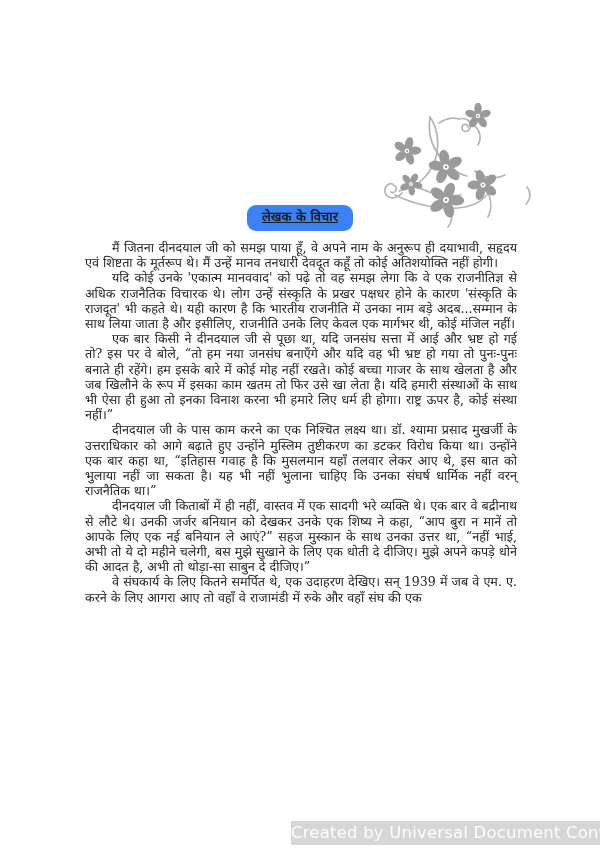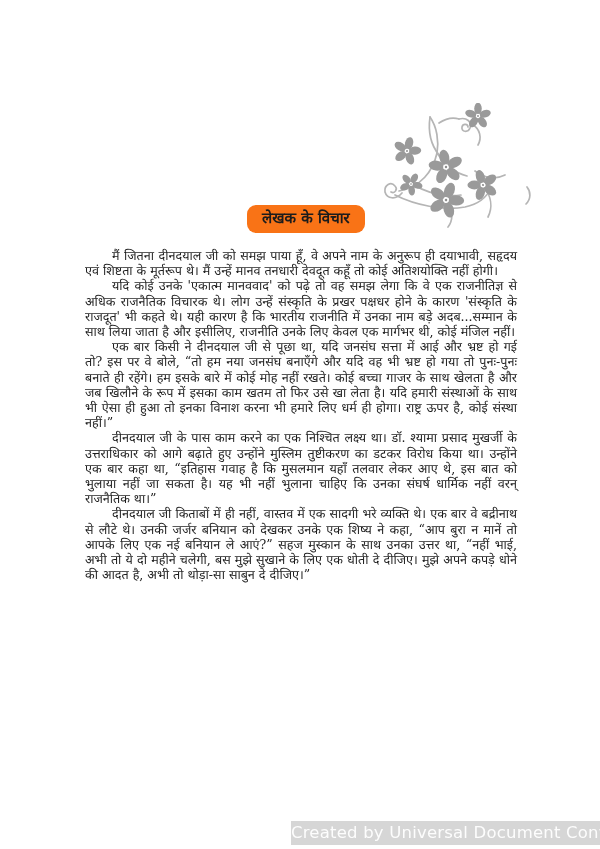--- a/index.html
+++ b/index.html
@@ -16,39 +16,39 @@
     position: absolute;
     left: 383px;
     top: 103px;
     width: 168px;
     height: 134px;
   }
   .title-badge {
     position: absolute;
     left: 247px;
     top: 205px;
-    background: #f97316;
+    background: #3b82f6;
     border-radius: 9px;
     padding: 4px 15px 6px 15px;
-    font-size: 15px;
+    font-size: 13px;
     font-weight: bold;
     color: #1c1c1c;
     white-space: nowrap;
     line-height: 1.2;
+    text-decoration: underline;
   }
   .body-text {
     position: absolute;
     left: 85px;
     top: 240px;
     width: 432px;
     color: #1e1e1e;
     font-size: 12.6px;
     line-height: 15.2px;
     text-align: justify;
-    margin-top: 8px;
   }
   .body-text p {
     text-indent: 27px;
     margin: 0;
   }
   .watermark {
     position: absolute;
     left: 291px;
     top: 821px;
     width: 309px;
@@ -104,17 +104,18 @@
   </svg>
 
   <div class="title-badge">लेखक के विचार</div>
 
   <div class="body-text">
     <p>मैं जितना दीनदयाल जी को समझ पाया हूँ, वे अपने नाम के अनुरूप ही दयाभावी, सहृदय एवं शिष्टता के मूर्तरूप थे। मैं उन्हें मानव तनधारी देवदूत कहूँ तो कोई अतिशयोक्ति नहीं होगी।</p>
     <p>यदि कोई उनके 'एकात्म मानववाद' को पढ़े तो वह समझ लेगा कि वे एक राजनीतिज्ञ से अधिक राजनैतिक विचारक थे। लोग उन्हें संस्कृति के प्रखर पक्षधर होने के कारण 'संस्कृति के राजदूत' भी कहते थे। यही कारण है कि भारतीय राजनीति में उनका नाम बड़े अदब...सम्मान के साथ लिया जाता है और इसीलिए, राजनीति उनके लिए केवल एक मार्गभर थी, कोई मंजिल नहीं।</p>
     <p>एक बार किसी ने दीनदयाल जी से पूछा था, यदि जनसंघ सत्ता में आई और भ्रष्ट हो गई तो? इस पर वे बोले, “तो हम नया जनसंघ बनाएँगे और यदि वह भी भ्रष्ट हो गया तो पुनः-पुनः बनाते ही रहेंगे। हम इसके बारे में कोई मोह नहीं रखते। कोई बच्चा गाजर के साथ खेलता है और जब खिलौने के रूप में इसका काम खतम तो फिर उसे खा लेता है। यदि हमारी संस्थाओं के साथ भी ऐसा ही हुआ तो इनका विनाश करना भी हमारे लिए धर्म ही होगा। राष्ट्र ऊपर है, कोई संस्था नहीं।”</p>
     <p>दीनदयाल जी के पास काम करने का एक निश्चित लक्ष्य था। डॉ. श्यामा प्रसाद मुखर्जी के उत्तराधिकार को आगे बढ़ाते हुए उन्होंने मुस्लिम तुष्टीकरण का डटकर विरोध किया था। उन्होंने एक बार कहा था, “इतिहास गवाह है कि मुसलमान यहाँ तलवार लेकर आए थे, इस बात को भुलाया नहीं जा सकता है। यह भी नहीं भुलाना चाहिए कि उनका संघर्ष धार्मिक नहीं वरन् राजनैतिक था।”</p>
     <p>दीनदयाल जी किताबों में ही नहीं, वास्तव में एक सादगी भरे व्यक्ति थे। एक बार वे बद्रीनाथ से लौटे थे। उनकी जर्जर बनियान को देखकर उनके एक शिष्य ने कहा, “आप बुरा न मानें तो आपके लिए एक नई बनियान ले आएं?” सहज मुस्कान के साथ उनका उत्तर था, “नहीं भाई, अभी तो ये दो महीने चलेगी, बस मुझे सुखाने के लिए एक धोती दे दीजिए। मुझे अपने कपड़े धोने की आदत है, अभी तो थोड़ा-सा साबुन दे दीजिए।”</p>
+    <p>वे संघकार्य के लिए कितने समर्पित थे, एक उदाहरण देखिए। सन् 1939 में जब वे एम. ए. करने के लिए आगरा आए तो वहाँ वे राजामंडी में रुके और वहाँ संघ की एक</p>
   </div>
 
   <div class="watermark">Created by Universal Document Converter</div>
 
 </div>
 
 </body></html>

